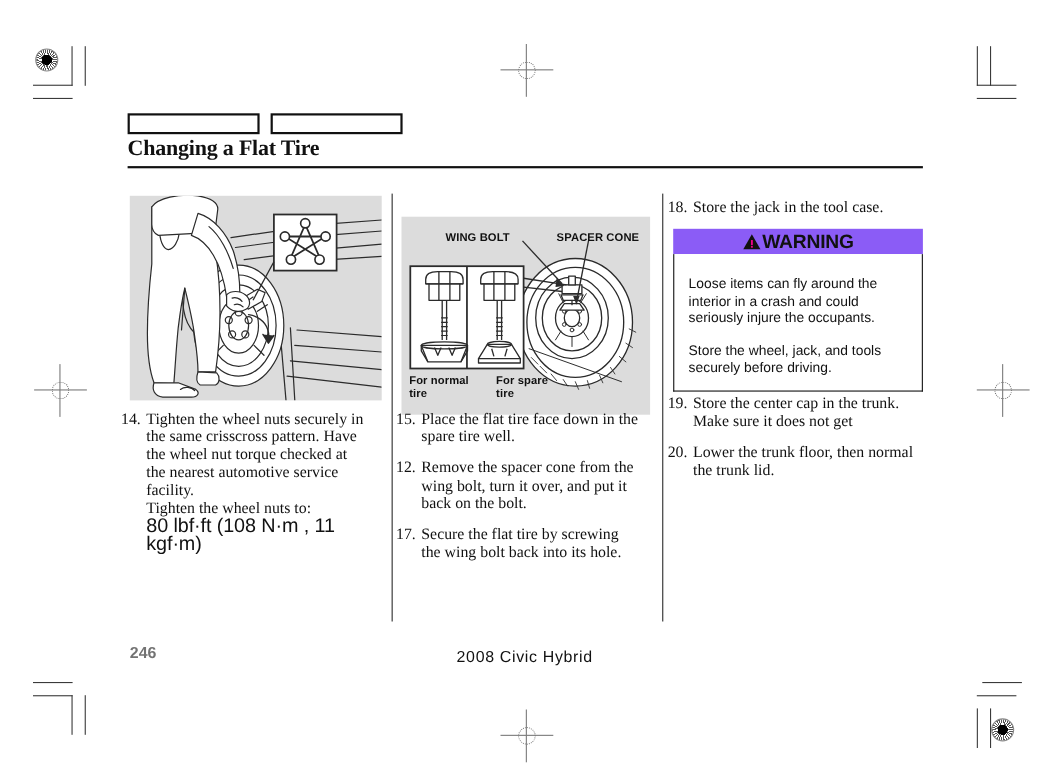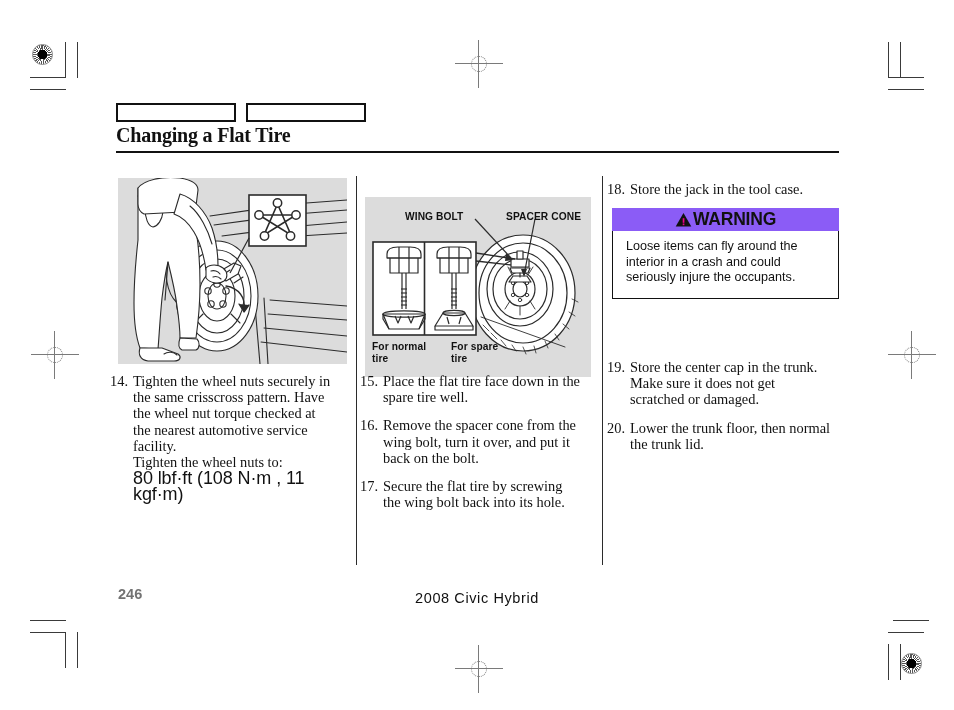--- a/index.html
+++ b/index.html
@@ -121,21 +121,21 @@
     font-family: "Liberation Sans", sans-serif;
     font-weight: bold;
     font-size: 17.5px;
     color: #111;
     letter-spacing: -0.2px;
   }
   #warning-body {
     border: 1px solid #111;
     border-top: none;
     background: #ffffff;
-    padding: 8px 11px 12px 13px;
+    padding: 20px 11px 12px 13px;
     box-sizing: border-box;
   }
   #warning-body p {
     margin: 0;
     font-family: "Liberation Sans", sans-serif;
     font-size: 12.6px;
     line-height: 15.5px;
     color: #111;
   }
   #warning-body p + p { margin-top: 14px; }
@@ -465,21 +465,21 @@
 
   <div class="steps" style="left:360px; top:373px; width:238px;">
     <div class="step">
       <span class="num">15.</span>
       <span class="body">
         <span class="ln">Place the flat tire face down in the</span>
         <span class="ln">spare tire well.</span>
       </span>
     </div>
     <div class="step">
-      <span class="num">16.</span>
+      <span class="num">12.</span>
       <span class="body">
         <span class="ln">Remove the spacer cone from the</span>
         <span class="ln">wing bolt, turn it over, and put it</span>
         <span class="ln">back on the bolt.</span>
       </span>
     </div>
     <div class="step">
       <span class="num">17.</span>
       <span class="body">
         <span class="ln">Secure the flat tire by screwing</span>
@@ -503,30 +503,30 @@
         <svg width="17" height="16" viewBox="0 0 17 16" aria-hidden="true">
           <path d="M8.5 1 L16.3 14.6 L0.7 14.6 Z" fill="#111"></path>
           <rect x="7.7" y="6.2" width="1.7" height="4.6" fill="#ec008c"></rect>
           <rect x="7.7" y="11.5" width="1.7" height="1.7" fill="#ec008c"></rect>
         </svg>
       </span>
       <span class="wlabel">WARNING</span>
     </div>
     <div id="warning-body">
       <p>Loose items can fly around the interior in a crash and could seriously injure the occupants.</p>
+      <p>Store the wheel, jack, and tools securely before driving.</p>
     </div>
   </div>
 
   <div class="steps" style="left:607px; top:359px; width:238px;">
     <div class="step">
       <span class="num">19.</span>
       <span class="body">
         <span class="ln">Store the center cap in the trunk.</span>
         <span class="ln">Make sure it does not get</span>
-        <span class="ln">scratched or damaged.</span>
       </span>
     </div>
     <div class="step">
       <span class="num">20.</span>
       <span class="body">
         <span class="ln">Lower the trunk floor, then normal</span>
         <span class="ln">the trunk lid.</span>
       </span>
     </div>
   </div>

